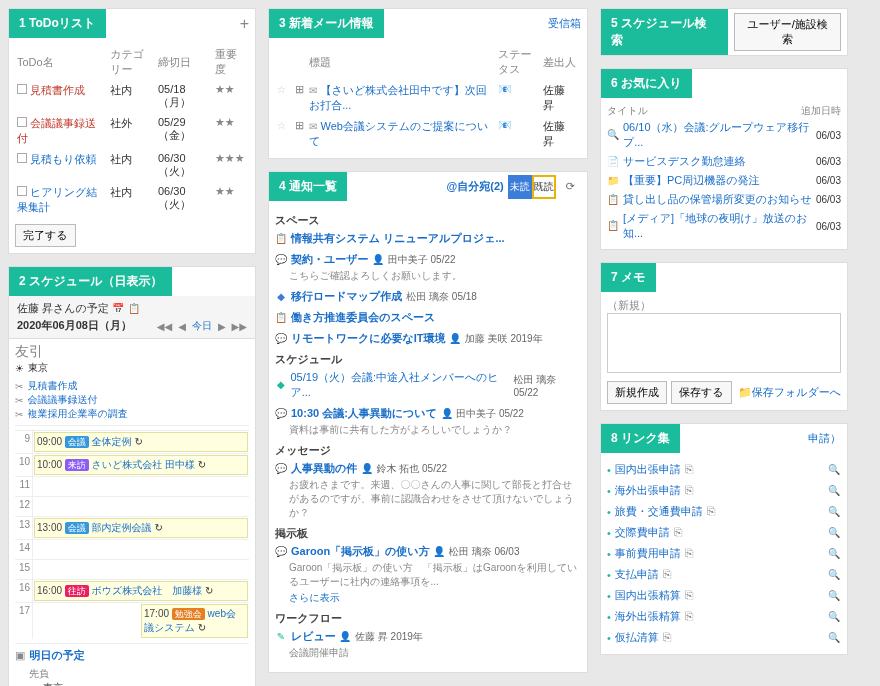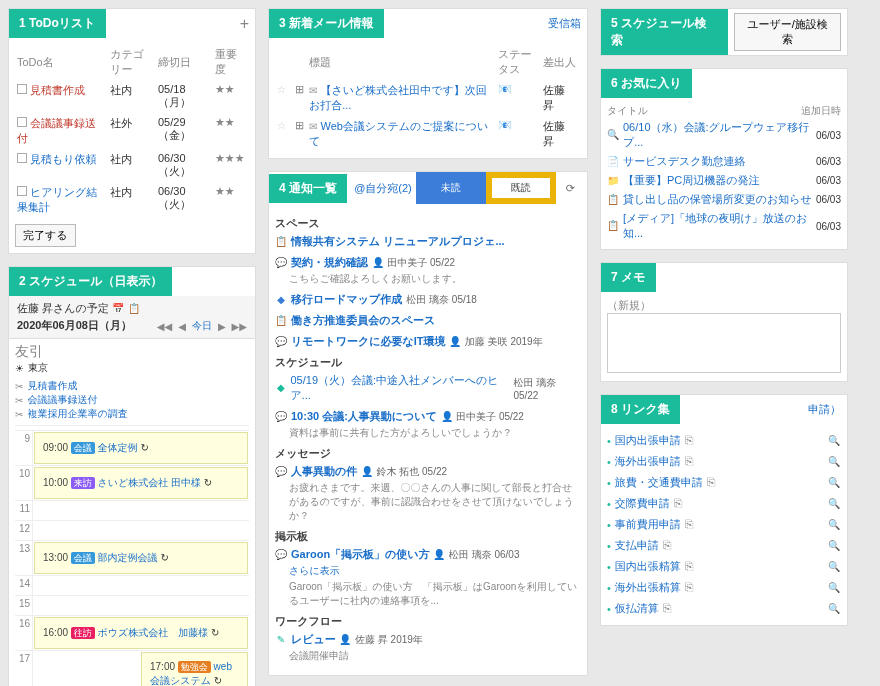--- a/index.html
+++ b/index.html
@@ -22,29 +22,29 @@
 td{padding:3px 2px;vertical-align:top}
 .chk{display:inline-block;width:10px;height:10px;border:1px solid #aaa}
 .tag{font-size:9px;padding:1px 3px;border-radius:2px;color:#fff}
 .tag-blue{background:#3498db}.tag-orange{background:#e67e22}.tag-red{background:#8b5cf6}.tag-pink{background:#e91e63}
 .cal-head{background:#f5f5f5;border-bottom:1px solid #ddd;padding:5px 8px}
 .cal-nav{display:flex;align-items:center;gap:6px;font-size:10px;justify-content:flex-end;margin-top:-14px}
 .cal-grid{}
 .cal-row{display:flex;border-top:1px solid #eee;min-height:20px}
 .cal-hr{width:18px;text-align:right;padding:2px;color:#888;border-right:1px solid #eee;font-size:10px}
 .cal-cell{flex:1;display:flex;gap:2px;padding:1px}
-.event{background:#ffffe0;border:1px solid #e0e0a0;padding:8px;font-size:10px;flex:1}
+.event{background:#ffffe0;border:1px solid #e0e0a0;padding:2px;font-size:10px;flex:1}
 .event .time{color:#444}
 .sub{font-size:10px;color:#888;margin-left:14px;margin-top:2px}
 .sect{font-weight:bold;margin:6px 0 3px;color:#444}
 .notif-item{margin-bottom:6px}
 .notif-title{display:flex;align-items:center;gap:4px}
 .notif-meta{float:right;font-size:10px;color:#666}
 .tab-set{display:flex;gap:0;align-items:center}
-.tab-btn{border:6px solid #eab308;padding:3px 19px;font-size:10px;cursor:pointer}
+.tab-btn{border:2px solid #eab308;padding:3px 0;font-size:10px;cursor:pointer}
 .tab-active{background:#3b7dd8;color:#fff;border-color:#3b7dd8}
 .ico{display:inline-block;width:12px;height:12px;font-size:10px;text-align:center}
 .fav-row{display:flex;align-items:center;gap:4px;padding:2px 0}
 .fav-date{margin-left:auto;font-size:10px}
 textarea{width:100%;height:60px;border:1px solid #ccc;resize:none;font-family:inherit}
 .links-list div{padding:3px 0;display:flex;align-items:center;gap:4px}
 .bullet{color:#1abc9c}
 .sq{color:#999;margin-left:auto;font-size:10px}
 .hr{border-top:1px solid #eee;margin:4px 0}
 .icon-arrows{color:#888;cursor:pointer}
@@ -249,40 +249,40 @@
               </tr>
             </tbody>
 </table>
 </div>
 </div>
 
 <div class="portlet">
 <div class="p-head">
           <div class="p-title">4 通知一覧</div>
 <div class="p-actions">
-<span class="link" style="font-weight:normal">@自分宛(2)</span>
+<span class="link" style="font-weight:bold">@自分宛(2)</span>
 <span class="tab-set">
 <span class="tab-btn tab-active">未読</span>
 <span class="tab-btn">既読</span>
 </span>
 <span class="refresh">⟳</span>
 </div>
 </div>
 <div class="p-body" id="notif-body">
           <div class="sect">スペース</div>
           <div class="notif-item">
             <div class="notif-title">
               <span class="ico" style="color:#3b7dd8">📋</span>
               <span class="link" style="font-weight:bold">情報共有システム リニューアルプロジェ...</span>
             </div>
           </div>
           <div class="notif-item">
             <div class="notif-title">
               <span class="ico" style="color:#3b7dd8">💬</span>
-              <span class="link" style="font-weight:bold">契約・規約確認</span>
+              <span class="link" style="font-weight:bold">契約・ユーザー</span>
               <span class="notif-meta"><span class="person-ico">👤</span> 田中美子 05/22</span>
             </div>
             <div class="sub">こちらご確認よろしくお願いします。</div>
           </div>
           <div class="notif-item">
             <div class="notif-title">
               <span class="ico" style="color:#3b7dd8">◆</span>
               <span class="link" style="font-weight:bold">移行ロードマップ作成</span>
               <span class="notif-meta">松田 璃奈 05/18</span>
             </div>
@@ -325,22 +325,22 @@
             </div>
             <div class="sub">お疲れさまです。来週、〇〇さんの人事に関して部長と打合せがあるのですが、事前に認識合わせをさせて頂けないでしょうか？</div>
           </div>
           <div class="sect">掲示板</div>
           <div class="notif-item">
             <div class="notif-title">
               <span class="ico" style="color:#3b7dd8">💬</span>
               <span class="link" style="font-weight:bold">Garoon「掲示板」の使い方</span>
               <span class="notif-meta"><span class="person-ico">👤</span> 松田 璃奈 06/03</span>
             </div>
+            <div class="sub">Garoon「掲示板」の使い方　「掲示板」はGaroonを利用しているユーザーに社内の連絡事項を...</div>
             <div class="sub"><span class="link">さらに表示</span></div>
-            <div class="sub">Garoon「掲示板」の使い方　「掲示板」はGaroonを利用しているユーザーに社内の連絡事項を...</div>
           </div>
           <div class="sect">ワークフロー</div>
           <div class="notif-item">
             <div class="notif-title">
               <span class="ico" style="color:#1abc9c">✎</span>
               <span class="link" style="font-weight:bold">レビュー</span>
               <span class="notif-meta"><span class="person-ico">👤</span> 佐藤 昇 2019年</span>
             </div>
             <div class="sub">会議開催申請</div>
           </div>
@@ -400,20 +400,25 @@
 </div>
 </div>
 
 <div class="portlet">
 <div class="p-head">
           <div class="p-title">7 メモ</div>
         </div>
 <div class="p-body">
 <div class="grey">（新規）</div>
 <textarea style=""></textarea>
+<div class="row" style="margin-top:6px">
+<button class="btn">新規作成</button>
+<button class="btn">保存する</button>
+<span class="link" style="margin-left:auto"><span>📁</span><span>保存フォルダーへ</span></span>
+</div>
 </div>
 </div>
 
 <div class="portlet">
 <div class="p-head">
           <div class="p-title">8 リンク集</div>
           <div class="p-actions link">申請）</div>
         </div>
 <div class="p-body links-list" id="links-list">
           <div>

